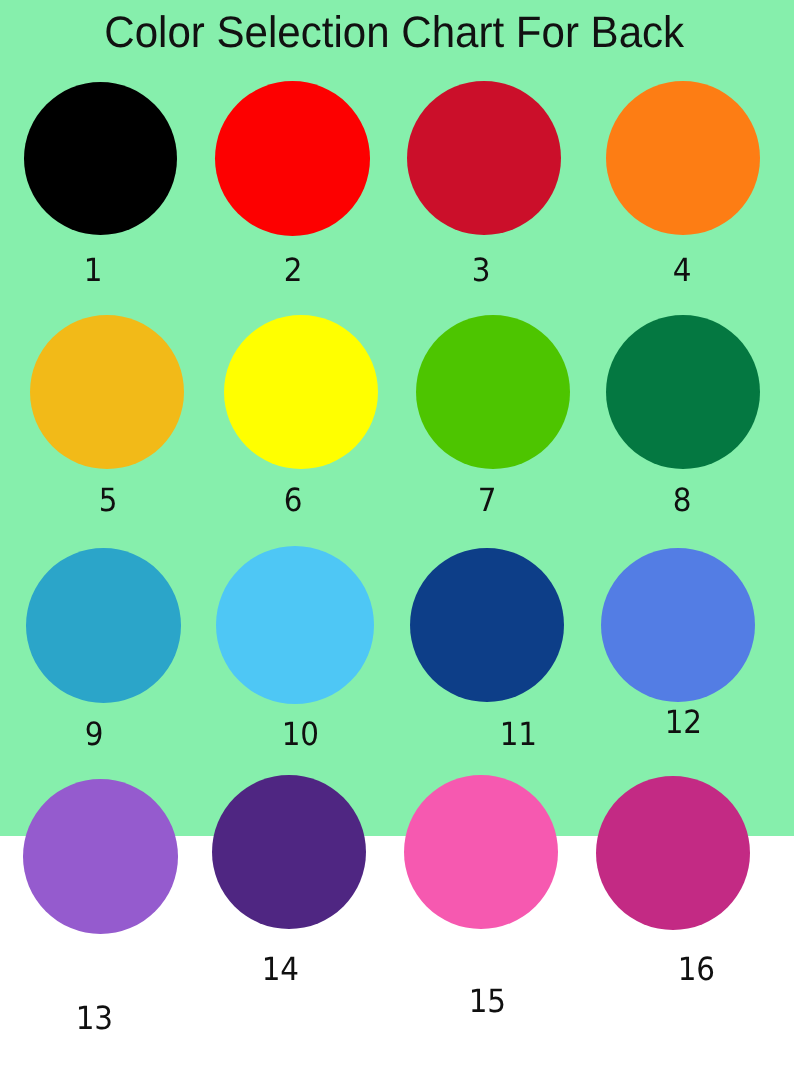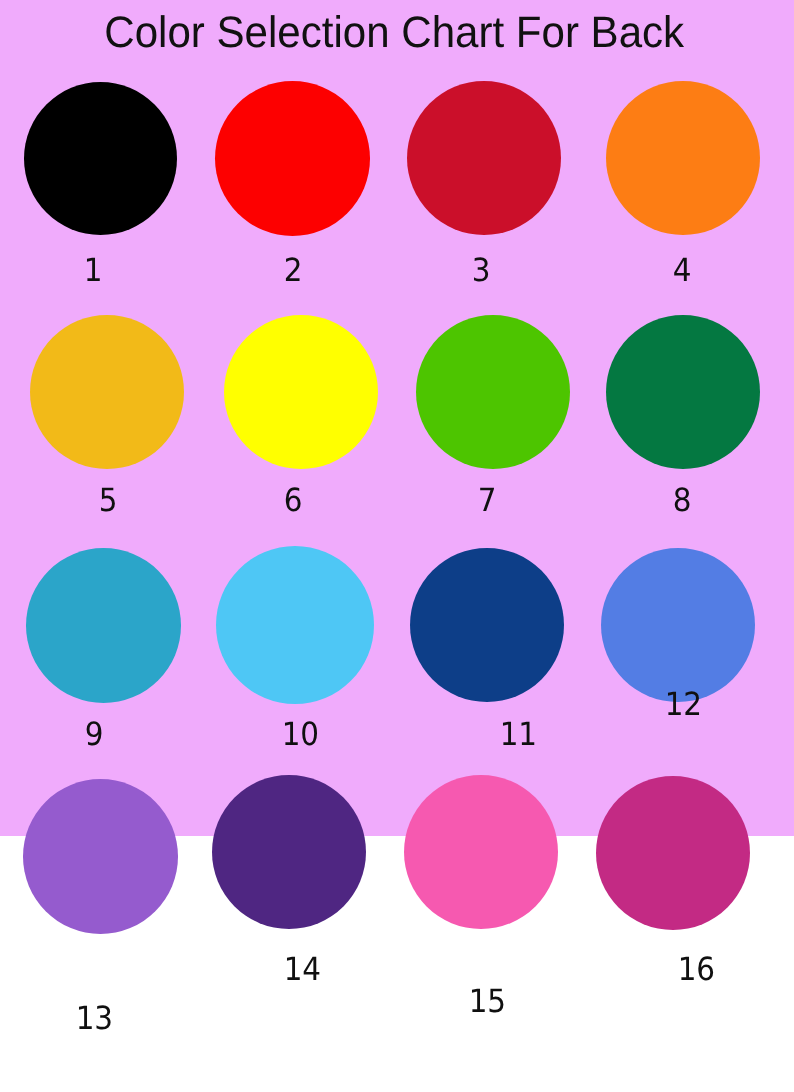--- a/index.html
+++ b/index.html
@@ -13,21 +13,21 @@
     height: 1092px;
     overflow: hidden;
     font-family: "Liberation Sans", sans-serif;
     -webkit-font-smoothing: antialiased;
     text-rendering: geometricPrecision;
   }
   #page {
     position: relative;
     width: 794px;
     height: 836px;
-    background: #f0abfc;
+    background: #86efac;
   }
   #chart-title-wrap {
     position: absolute;
     left: -3px;
     top: 11px;
     width: 794px;
     height: 40px;
     text-align: center;
     white-space: nowrap;
   }
@@ -121,29 +121,29 @@
     <div class="swatch-cell">
       <div class="swatch-dot" style="left:216.3px;top:546px;width:158px;height:158px;background:#4ec7f5" title="sky blue"></div>
       <div class="swatch-label" style="left:240px;top:717.5px;width:120px"><span>10</span></div>
     </div>
     <div class="swatch-cell">
       <div class="swatch-dot" style="left:409.7px;top:548px;width:154px;height:154px;background:#0d3e88" title="navy blue"></div>
       <div class="swatch-label" style="left:458px;top:717.5px;width:120px"><span>11</span></div>
     </div>
     <div class="swatch-cell">
       <div class="swatch-dot" style="left:601.3px;top:548px;width:154px;height:154px;background:#537de4" title="cornflower blue"></div>
-      <div class="swatch-label" style="left:623.8px;top:688px;width:120px"><span>12</span></div>
+      <div class="swatch-label" style="left:623.8px;top:706px;width:120px"><span>12</span></div>
     </div>
     <div class="swatch-cell">
       <div class="swatch-dot" style="left:22.6px;top:779.1px;width:155px;height:155px;background:#955bce" title="medium purple"></div>
       <div class="swatch-label" style="left:34.5px;top:1002px;width:120px"><span>13</span></div>
     </div>
     <div class="swatch-cell">
       <div class="swatch-dot" style="left:212.3px;top:775.2px;width:154px;height:154px;background:#4f2682" title="dark purple"></div>
-      <div class="swatch-label" style="left:242px;top:952.5px;width:120px"><span>14</span></div>
+      <div class="swatch-label" style="left:220px;top:952.5px;width:120px"><span>14</span></div>
     </div>
     <div class="swatch-cell">
       <div class="swatch-dot" style="left:404.2px;top:775.2px;width:154px;height:154px;background:#f659b0" title="hot pink"></div>
       <div class="swatch-label" style="left:427.4px;top:985px;width:120px"><span>15</span></div>
     </div>
     <div class="swatch-cell">
       <div class="swatch-dot" style="left:595.9px;top:775.6px;width:154px;height:154px;background:#c32a84" title="magenta"></div>
       <div class="swatch-label" style="left:636px;top:952.5px;width:120px"><span>16</span></div>
     </div>
   </div>

